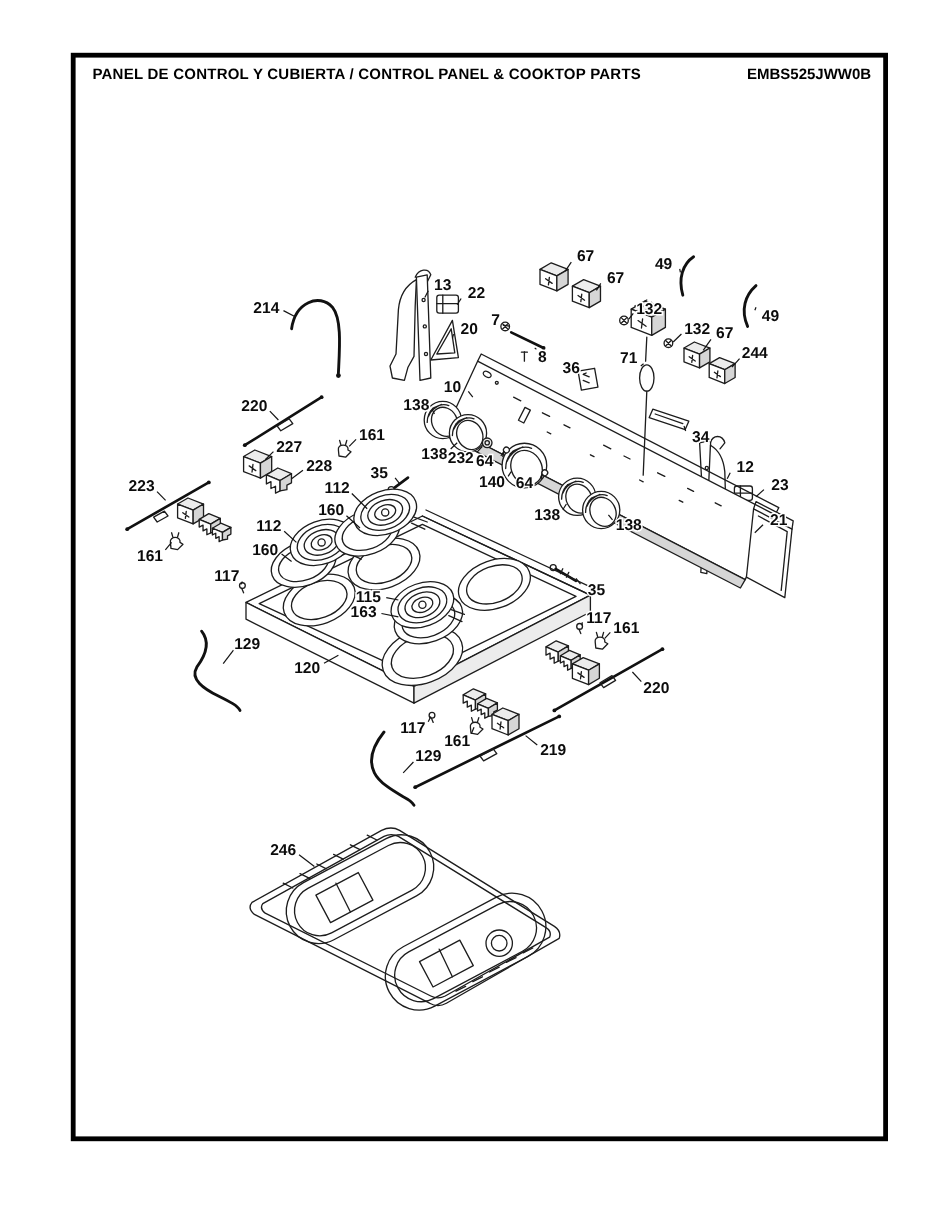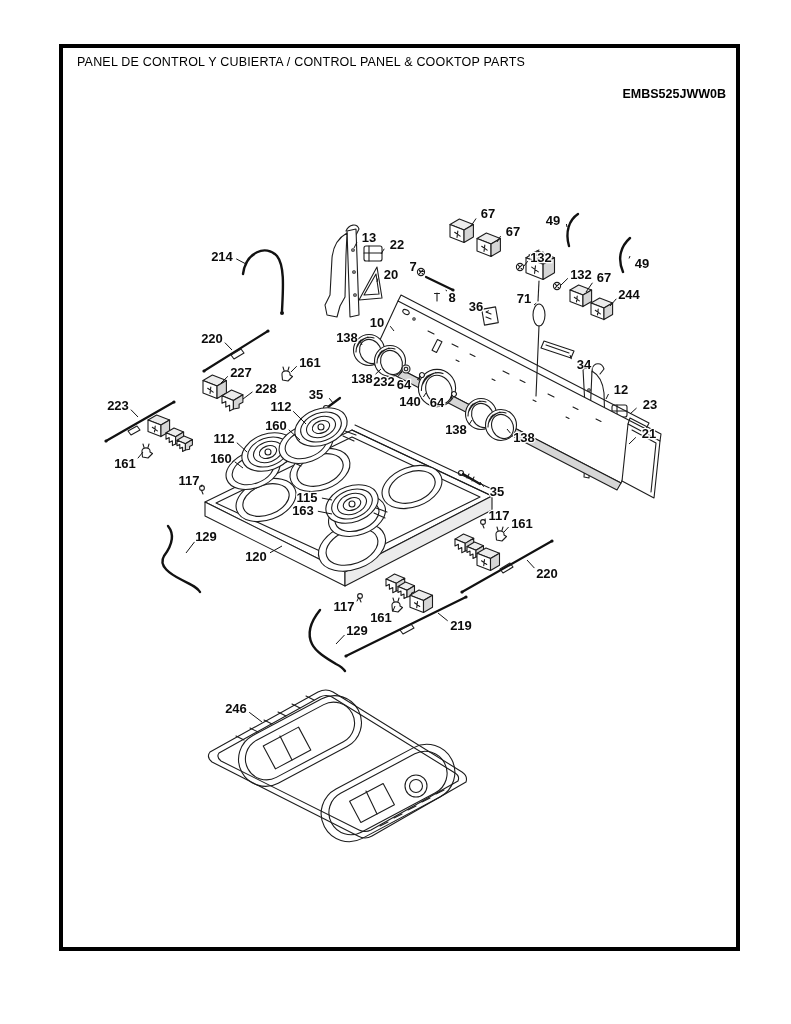--- a/index.html
+++ b/index.html
@@ -2,25 +2,25 @@
 <html><head>
 <meta charset="utf-8">
 <style>
   html,body{margin:0;padding:0;background:#fff;}
   body{width:791px;height:1024px;position:relative;font-family:"Liberation Sans",sans-serif;overflow:hidden;}
   .page-frame{
     position:absolute;left:59px;top:44px;width:681px;height:907px;
     border:4px solid #000;box-sizing:border-box;background:#fff;
   }
   .hdr-title{
-    position:absolute;left:14px;top:7px;font-size:12.5px;font-weight:normal;color:#000;
+    position:absolute;left:14px;top:7px;font-size:12.5px;font-weight:bold;color:#000;
     letter-spacing:.2px;white-space:nowrap;
   }
   .hdr-model{
-    position:absolute;right:10px;top:7px;font-size:12.5px;font-weight:bold;color:#000;white-space:nowrap;margin-top:32px;
+    position:absolute;right:10px;top:7px;font-size:12.5px;font-weight:bold;color:#000;white-space:nowrap;
   }
   svg#diagram{position:absolute;left:0;top:0;width:791px;height:1024px;}
   svg#diagram *{vector-effect:non-scaling-stroke;}
   .pt{stroke:#1d1d1d;stroke-width:1.1;fill:none;stroke-linejoin:round;stroke-linecap:round;}
   .ptw{stroke:#1d1d1d;stroke-width:1.1;fill:#fff;stroke-linejoin:round;}
   .ptg{stroke:#1d1d1d;stroke-width:1.1;fill:#ececec;stroke-linejoin:round;}
   .ptd{stroke:#1d1d1d;stroke-width:1.1;fill:#d6d6d6;stroke-linejoin:round;}
   .wire{stroke:#111;stroke-width:2.4;fill:none;stroke-linecap:round;}
   .rod{stroke:#111;stroke-width:2.2;fill:none;stroke-linecap:round;}
   .lbl{font-family:"Liberation Sans",sans-serif;font-size:13px;font-weight:bold;fill:#0c0c0c;

